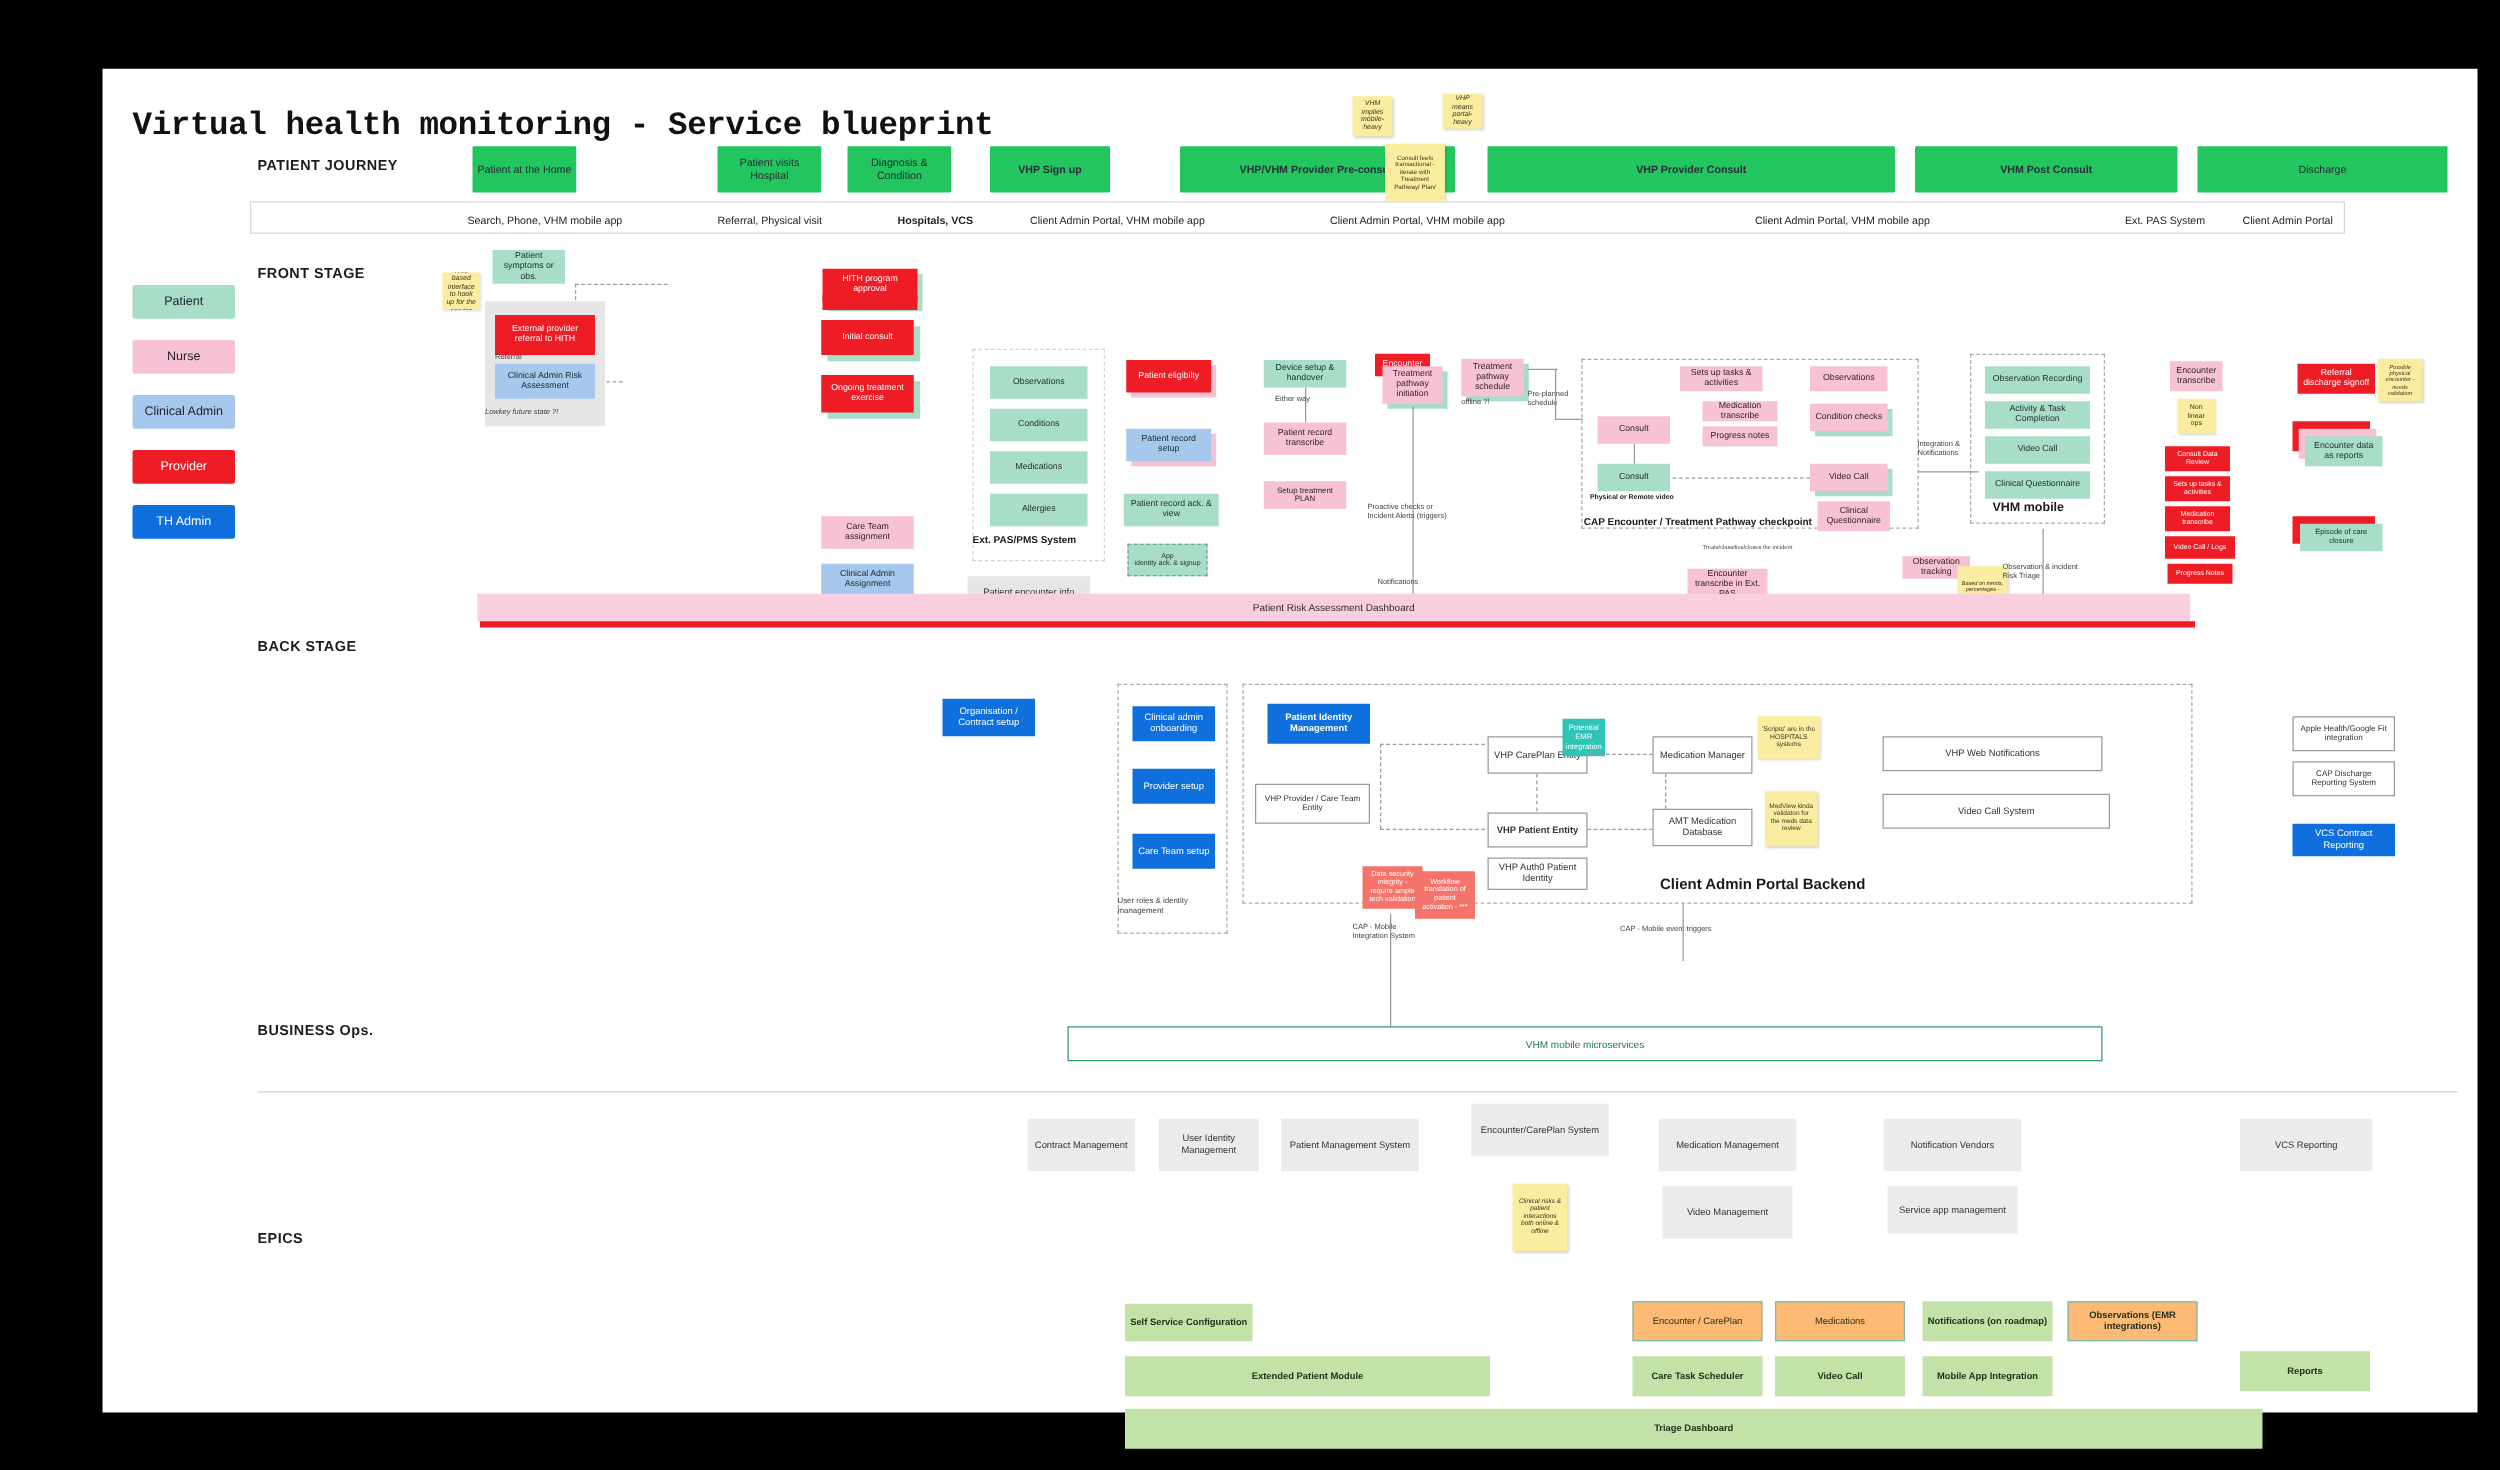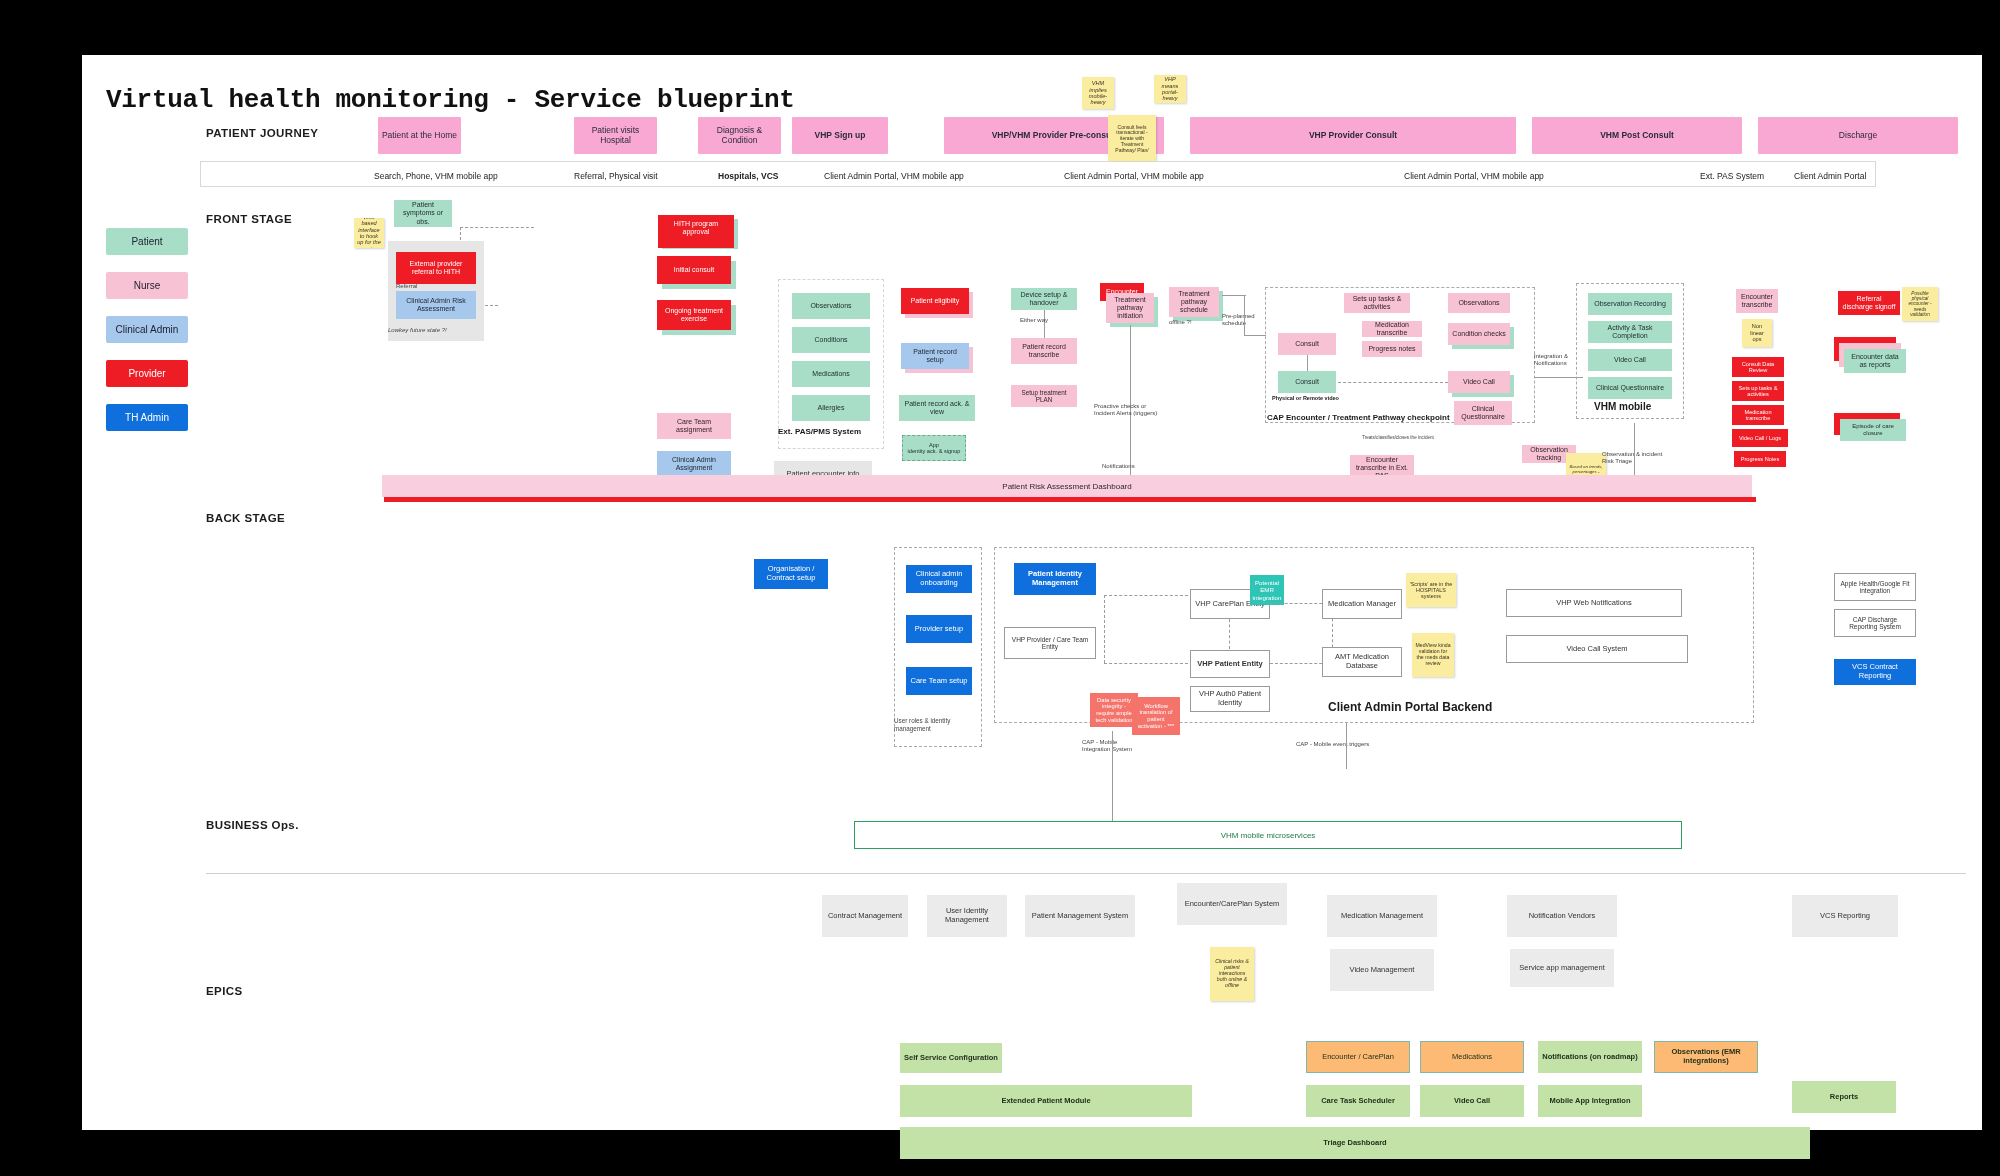--- a/index.html
+++ b/index.html
@@ -16,21 +16,21 @@
   .box {
     position:absolute; display:flex; align-items:center; justify-content:center;
     text-align:center; line-height:1.15; overflow:hidden;
     padding:2px 3px;
   }
   
   .title { position:absolute; font-size:26px; font-weight:bold; color:#111; letter-spacing:-0.3px; }
   
   .rowlabel { position:absolute; font-size:11.5px; font-weight:bold; color:#1c1c1c; letter-spacing:0.4px; }
   
-  .journey { background:#f9a8d4; color:#2b2b3a; font-size:8.5px; border-radius:1px; }
+  .journey { background:#22c55e; color:#2b2b3a; font-size:8.5px; border-radius:1px; }
   .journey.bold { font-weight:bold; }
   
   .mediumband { position:absolute; border:1px solid #d8d8d8; background:#fff; }
   .mediumtxt { position:absolute; font-size:8.5px; color:#222; }
   .mediumtxt.b { font-weight:bold; }
   
   .legend { font-size:10px; border-radius:2px; }
   .lg-patient { background:#a8ddc8; color:#223; }
   .lg-nurse   { background:#f7c3d4; color:#223; }
   .lg-admin   { background:#a6c8ec; color:#223; }
@@ -89,21 +89,21 @@
   <div class="rowlabel" style="left:124px; top:930px;">EPICS</div>
 
   <div class="box legend lg-patient" style="left:24px; top:173px; width:82px; height:27px;">Patient</div>
   <div class="box legend lg-nurse" style="left:24px; top:217px; width:82px; height:27px;">Nurse</div>
   <div class="box legend lg-admin" style="left:24px; top:261px; width:82px; height:27px;">Clinical Admin</div>
   <div class="box legend lg-prov" style="left:24px; top:305px; width:82px; height:27px;">Provider</div>
   <div class="box legend lg-th" style="left:24px; top:349px; width:82px; height:27px;">TH Admin</div>
 
   <div class="box journey" style="left:296px; top:62px; width:83px; height:37px;">Patient at the Home</div>
   <div class="box journey" style="left:492px; top:62px; width:83px; height:37px;">Patient visits Hospital</div>
-  <div class="box journey" style="left:616px; top:62px; width:83px; height:37px;">Diagnosis &amp; Condition</div>
+  <div class="box journey" style="left:596px; top:62px; width:83px; height:37px;">Diagnosis &amp; Condition</div>
   <div class="box journey bold" style="left:710px; top:62px; width:96px; height:37px;">VHP Sign up</div>
   <div class="box journey bold" style="left:818px; top:62px; width:220px; height:37px;margin-left:44px;">VHP/VHM Provider Pre-consult</div>
   <div class="box journey bold" style="left:1108px; top:62px; width:326px; height:37px;">VHP Provider Consult</div>
   <div class="box journey bold" style="left:1450px; top:62px; width:210px; height:37px;">VHM Post Consult</div>
   <div class="box journey" style="left:1676px; top:62px; width:200px; height:37px;">Discharge</div>
 
   <div class="box yellow" style="left:1000px; top:22px; width:32px; height:32px;">VHM implies mobile-heavy</div>
   <div class="box yellow" style="left:1072px; top:20px; width:32px; height:28px;">VHP means portal-heavy</div>
   <div class="box yellow n" style="left:1026px; top:60px; width:48px; height:48px; font-size:5px;">Consult feels transactional - iterate with Treatment Pathway/ Plan/</div>
 

